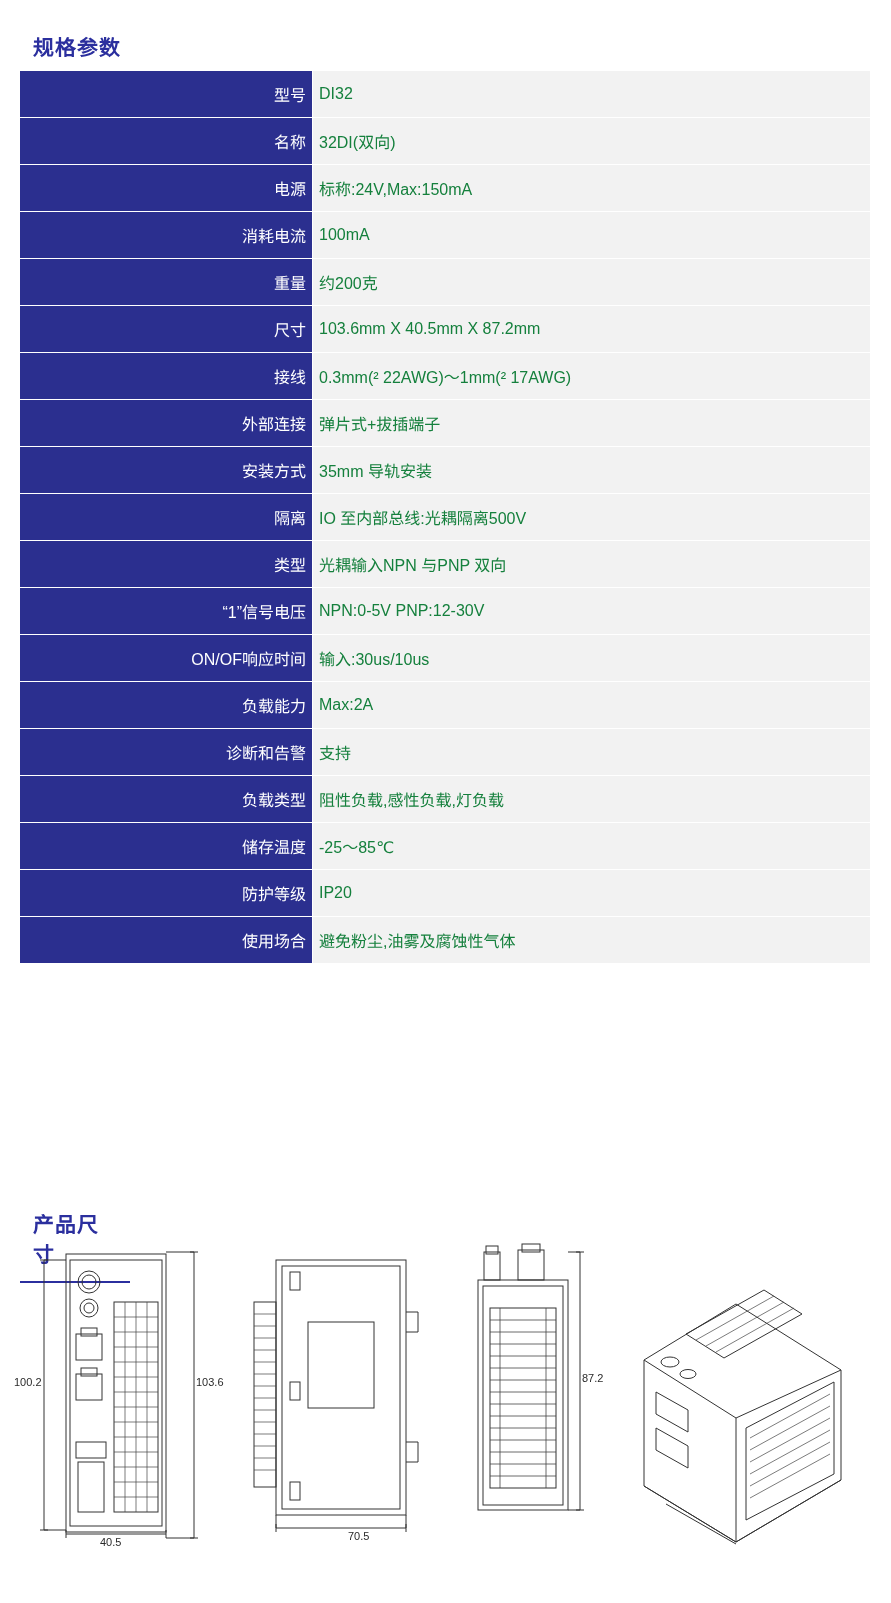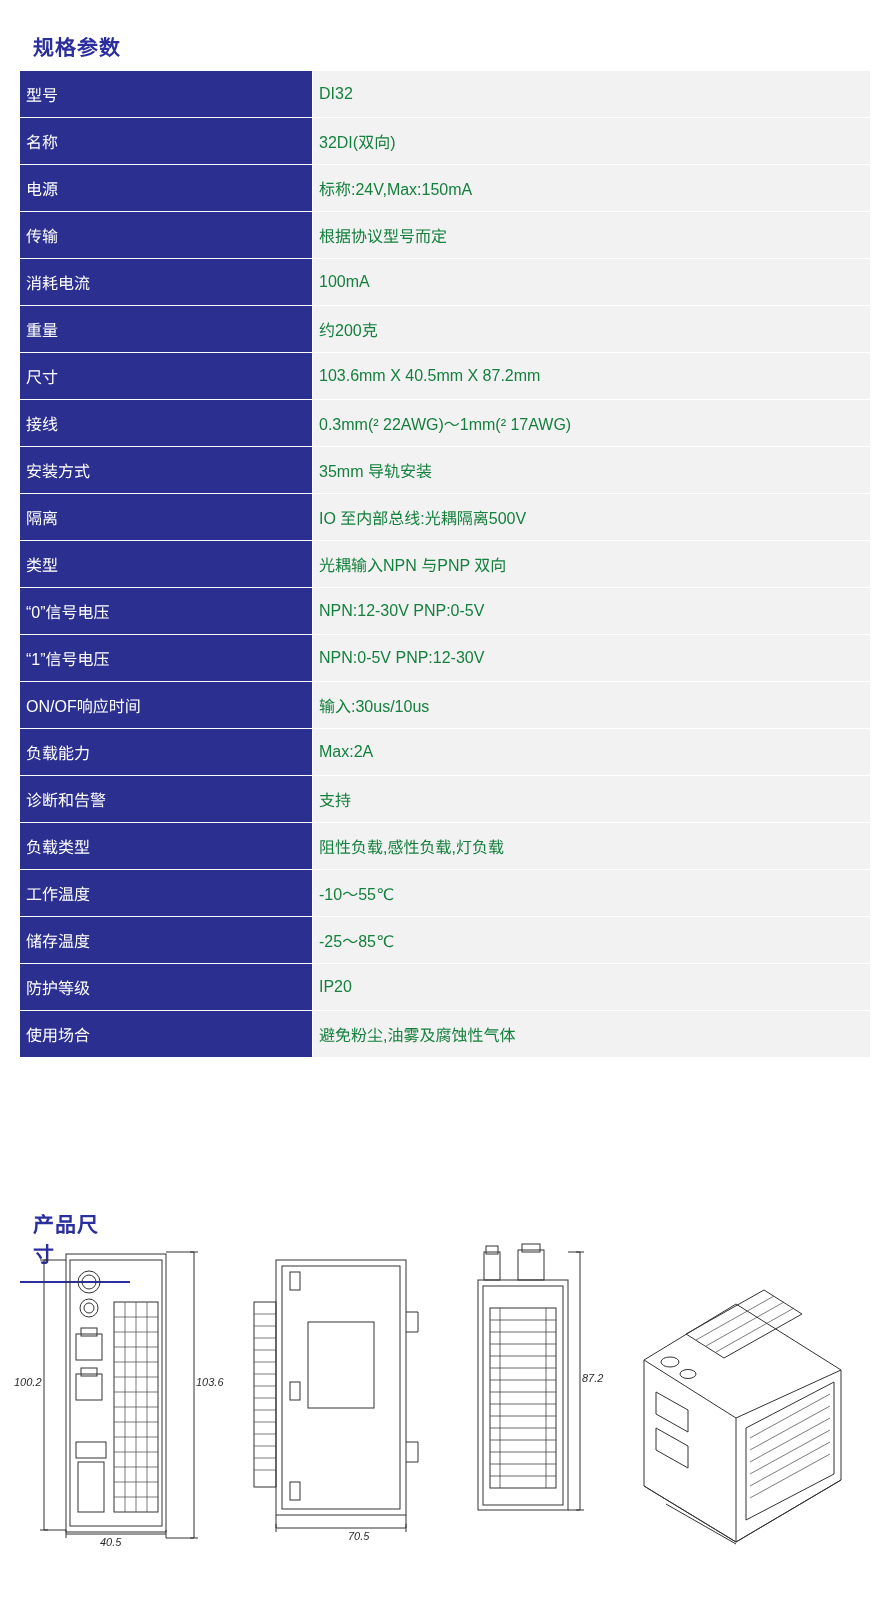--- a/index.html
+++ b/index.html
@@ -65,21 +65,21 @@
   .spec-table td {
     border: 1px solid #ffffff;
     padding: 0 6px;
     font-size: 16px;
     vertical-align: middle;
   }
   .spec-table td.k {
     width: 280px;
     background: #2b2f8f;
     color: #ffffff;
-    text-align: left;
+    text-align: right;
     font-weight: normal;
     border-right: 1px solid #ffffff;
     border-top: 1px solid #ffffff;
     border-bottom: 1px solid #ffffff;
     border-left: none;
   }
   .spec-table td.v {
     background: #f2f2f2;
     color: #15803d;
     text-align: left;
@@ -91,21 +91,20 @@
   .dim-area {
     position: absolute;
     left: 14px;
     top: 1242px;
     width: 863px;
     height: 330px;
   }
   .dim-fig {
     position: absolute;
     top: 0;
-    font-style: italic;
   }
   .dim-label {
     position: absolute;
     font-size: 11px;
     color: #2a2a2a;
     font-family: "Liberation Sans", sans-serif;
   }
 </style>
 </head>
 <body>
@@ -125,78 +124,70 @@
       </tr>
       <tr>
         <td class="k">名称</td>
         <td class="v">32DI(双向)</td>
       </tr>
       <tr>
         <td class="k">电源</td>
         <td class="v">标称:24V,Max:150mA</td>
       </tr>
       <tr>
-        <td class="k">传输</td>
-        <td class="v">根据协议型号而定</td>
-      </tr>
-      <tr>
         <td class="k">消耗电流</td>
         <td class="v">100mA</td>
       </tr>
       <tr>
         <td class="k">重量</td>
         <td class="v">约200克</td>
       </tr>
       <tr>
         <td class="k">尺寸</td>
         <td class="v">103.6mm X 40.5mm X 87.2mm</td>
       </tr>
       <tr>
         <td class="k">接线</td>
         <td class="v">0.3mm(² 22AWG)～1mm(² 17AWG)</td>
       </tr>
       <tr>
+        <td class="k">外部连接</td>
+        <td class="v">弹片式+拔插端子</td>
+      </tr>
+      <tr>
         <td class="k">安装方式</td>
         <td class="v">35mm 导轨安装</td>
       </tr>
       <tr>
         <td class="k">隔离</td>
         <td class="v">IO 至内部总线:光耦隔离500V</td>
       </tr>
       <tr>
         <td class="k">类型</td>
         <td class="v">光耦输入NPN 与PNP 双向</td>
       </tr>
       <tr>
-        <td class="k">“0”信号电压</td>
-        <td class="v">NPN:12-30V PNP:0-5V</td>
-      </tr>
-      <tr>
         <td class="k">“1”信号电压</td>
         <td class="v">NPN:0-5V PNP:12-30V</td>
       </tr>
       <tr>
         <td class="k">ON/OF响应时间</td>
         <td class="v">输入:30us/10us</td>
       </tr>
       <tr>
         <td class="k">负载能力</td>
         <td class="v">Max:2A</td>
       </tr>
       <tr>
         <td class="k">诊断和告警</td>
         <td class="v">支持</td>
       </tr>
       <tr>
         <td class="k">负载类型</td>
         <td class="v">阻性负载,感性负载,灯负载</td>
-      </tr>
-      <tr>
-        <td class="k">工作温度</td>
-        <td class="v">-10～55℃</td>
       </tr>
       <tr>
         <td class="k">储存温度</td>
         <td class="v">-25～85℃</td>
       </tr>
       <tr>
         <td class="k">防护等级</td>
         <td class="v">IP20</td>
       </tr>
       <tr>

